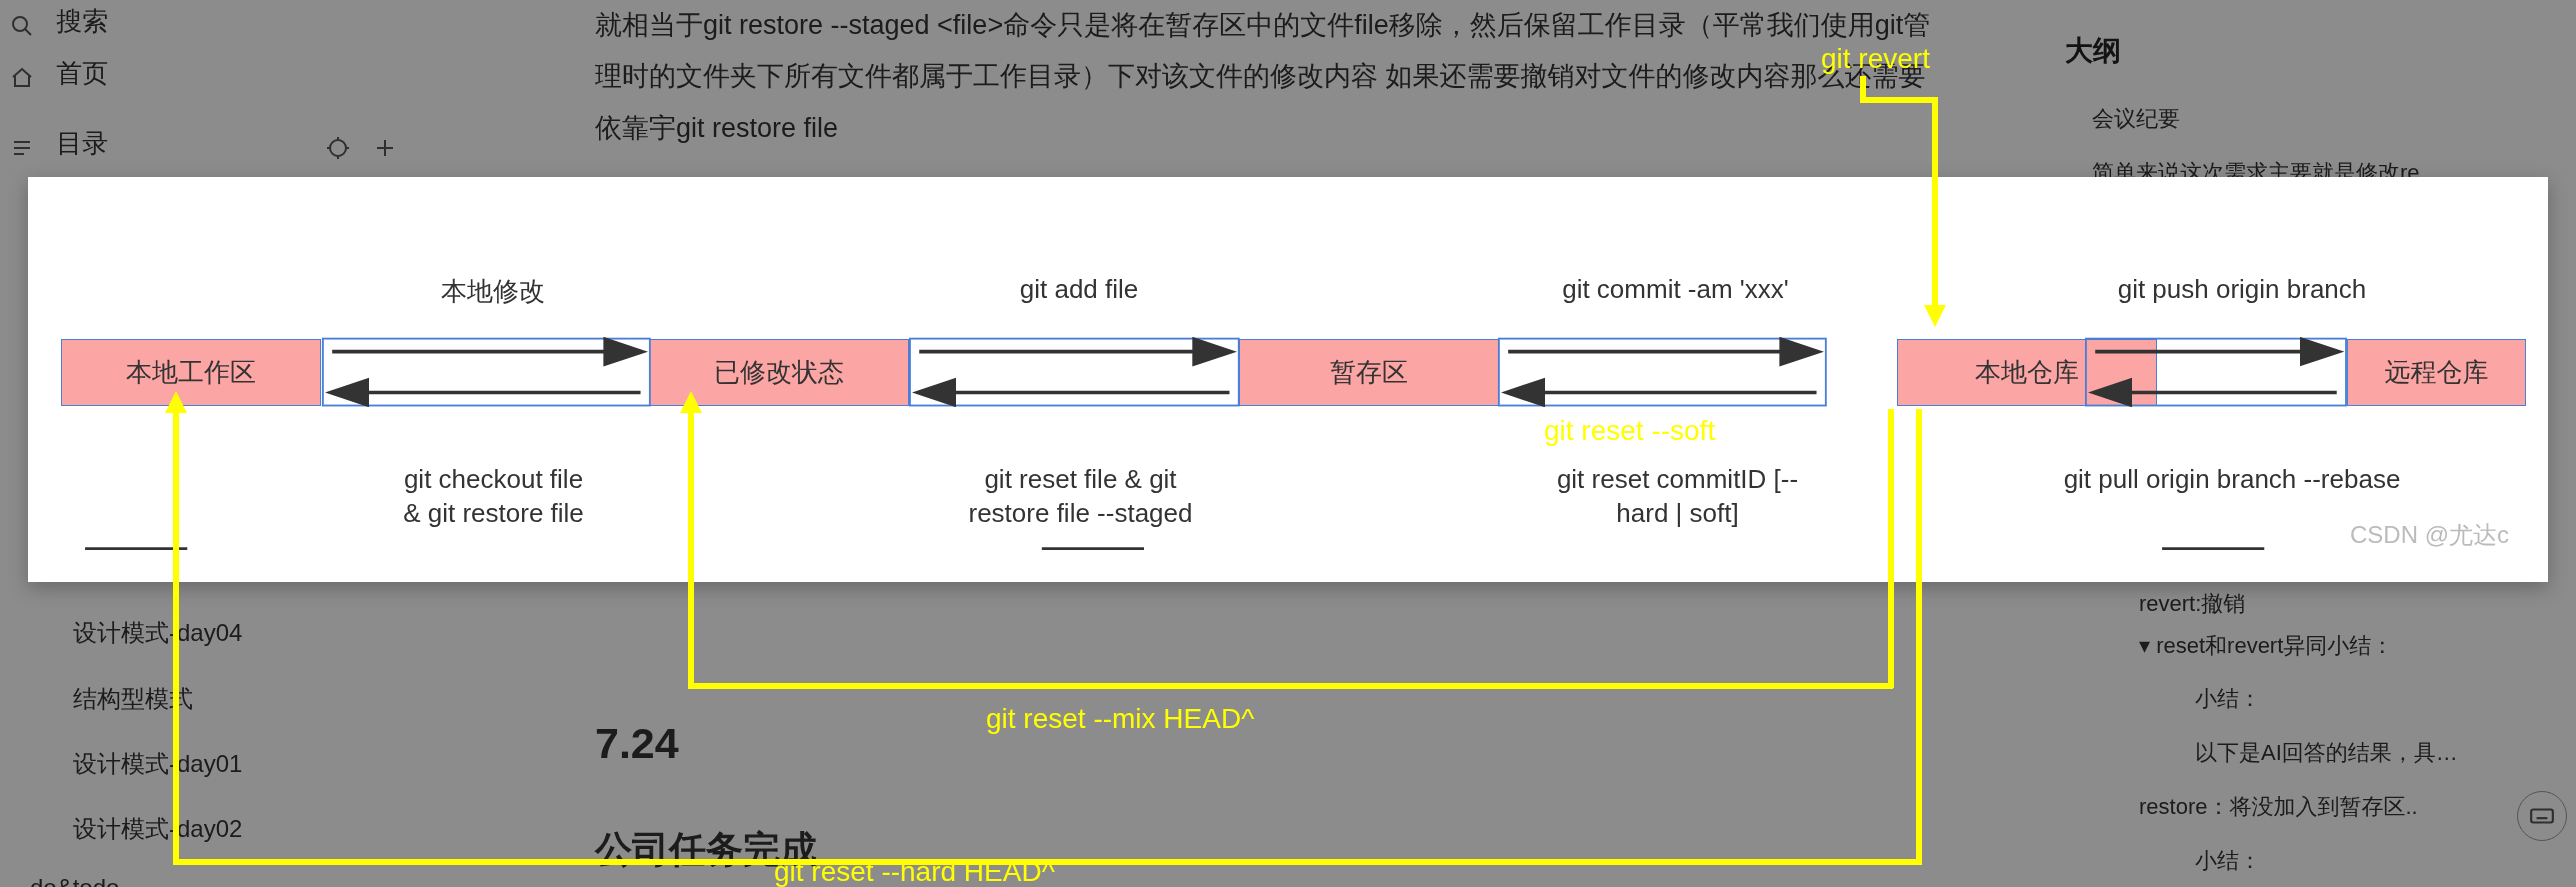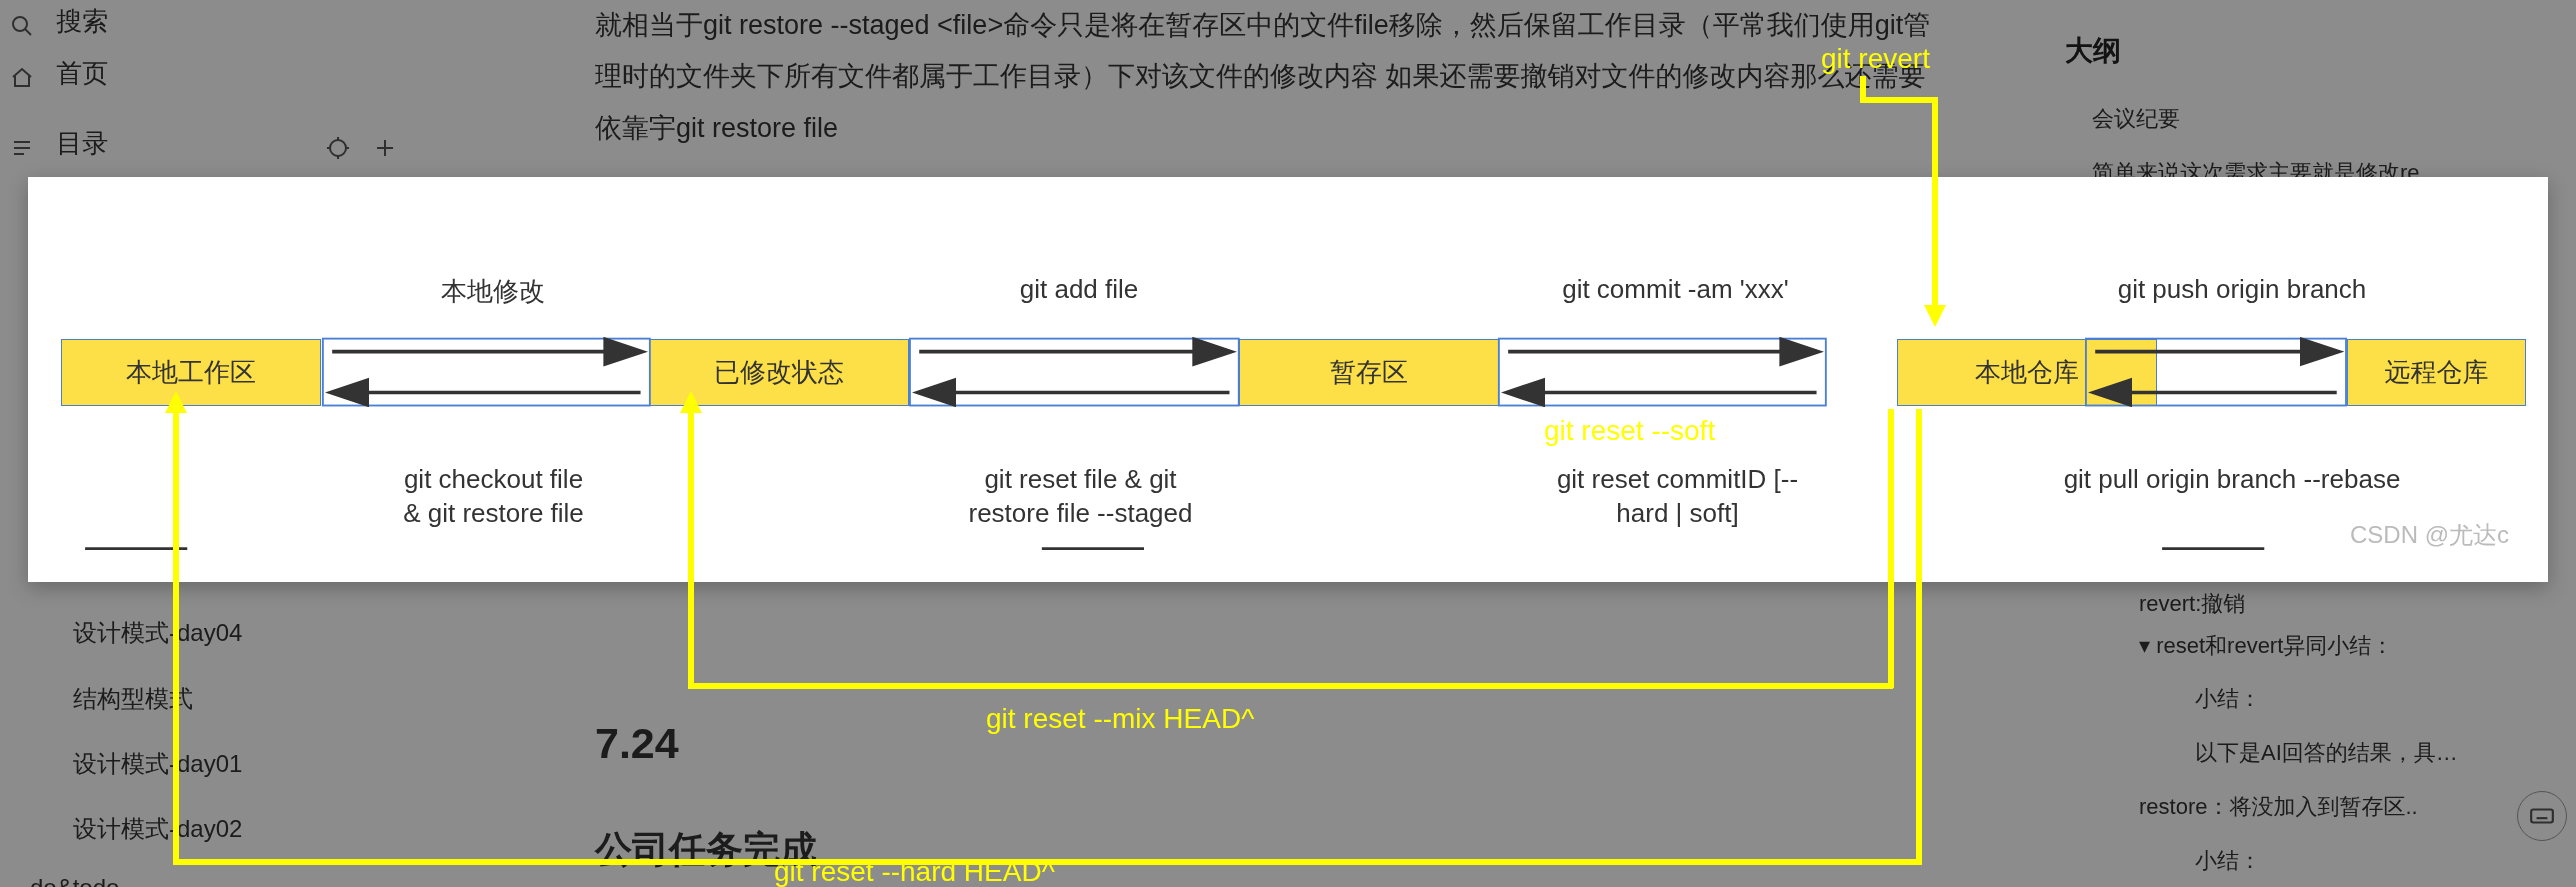--- a/index.html
+++ b/index.html
@@ -8,21 +8,21 @@
   .bg-page { position: absolute; top: 0; left: 0; width: 2576px; height: 887px; background: #fff; }
   .sidebar-icon { width: 26px; height: 26px; display: inline-flex; align-items: center; justify-content: center; color: #555; }
   .sidebar-row { position: absolute; left: 9.3px; display: flex; align-items: flex-end; gap: 21px; font-size: 26px; color: #333; }
   .sidebar-item { position: absolute; left: 73px; font-size: 24px; color: #333; }
   .outline-item { position: absolute; left: 2092px; font-size: 22px; color: #333; white-space: nowrap; overflow: hidden; text-overflow: ellipsis; max-width: 465px; }
   .outline-item.l1 { left: 2092px; }
   .outline-item.l2 { left: 2139px; }
   .outline-item.l3 { left: 2195px; }
   .content-text { position: absolute; left: 595px; width: 1348px; font-size: 27px; line-height: 1.9; color: #333; }
   .diagram-wrapper { position: absolute; top: 177px; left: 28px; width: 2520px; height: 405px; background: #fff; box-shadow: 0 5.6px 18.6px rgba(0,0,0,0.25); }
-  .stage-box { position: absolute; border: 1.9px solid #4a7fd6; background: #fde047; text-align: center; font-size: 26px; color: #333; display: flex; align-items: center; justify-content: center; top: 162px; height: 67px; }
+  .stage-box { position: absolute; border: 1.9px solid #4a7fd6; background: #fca5a5; text-align: center; font-size: 26px; color: #333; display: flex; align-items: center; justify-content: center; top: 162px; height: 67px; }
   .cmd-top { position: absolute; top: 52px; font-size: 26px; color: #333; text-align: center; margin-top: 45px; }
   .cmd-bot { position: absolute; top: 286px; font-size: 26px; color: #333; text-align: center; line-height: 1.3; }
   .watermark { position: absolute; font-size: 24px; color: #bbb; }
   .anno { position: absolute; color: #ffff00; font-size: 28px; font-weight: 400; }
   .arrow-line { position: absolute; background: #ffff00; }
   .arrow-head-up { position: absolute; width: 0; height: 0; border-left: 11px solid transparent; border-right: 11px solid transparent; border-bottom: 22px solid #ffff00; }
   .arrow-head-down { position: absolute; width: 0; height: 0; border-left: 11px solid transparent; border-right: 11px solid transparent; border-top: 22px solid #ffff00; }
   .svg-arrow { position: absolute; top: 0; left: 0; width: 2520px; height: 405px; pointer-events: none; }
   .kbd-btn { position: absolute; right: 9.3px; bottom: 46px; width: 50px; height: 50px; border-radius: 50%; border: 1.9px solid #999; display:flex; align-items:center; justify-content:center; color:#555; background:#fff; }
 </style>

